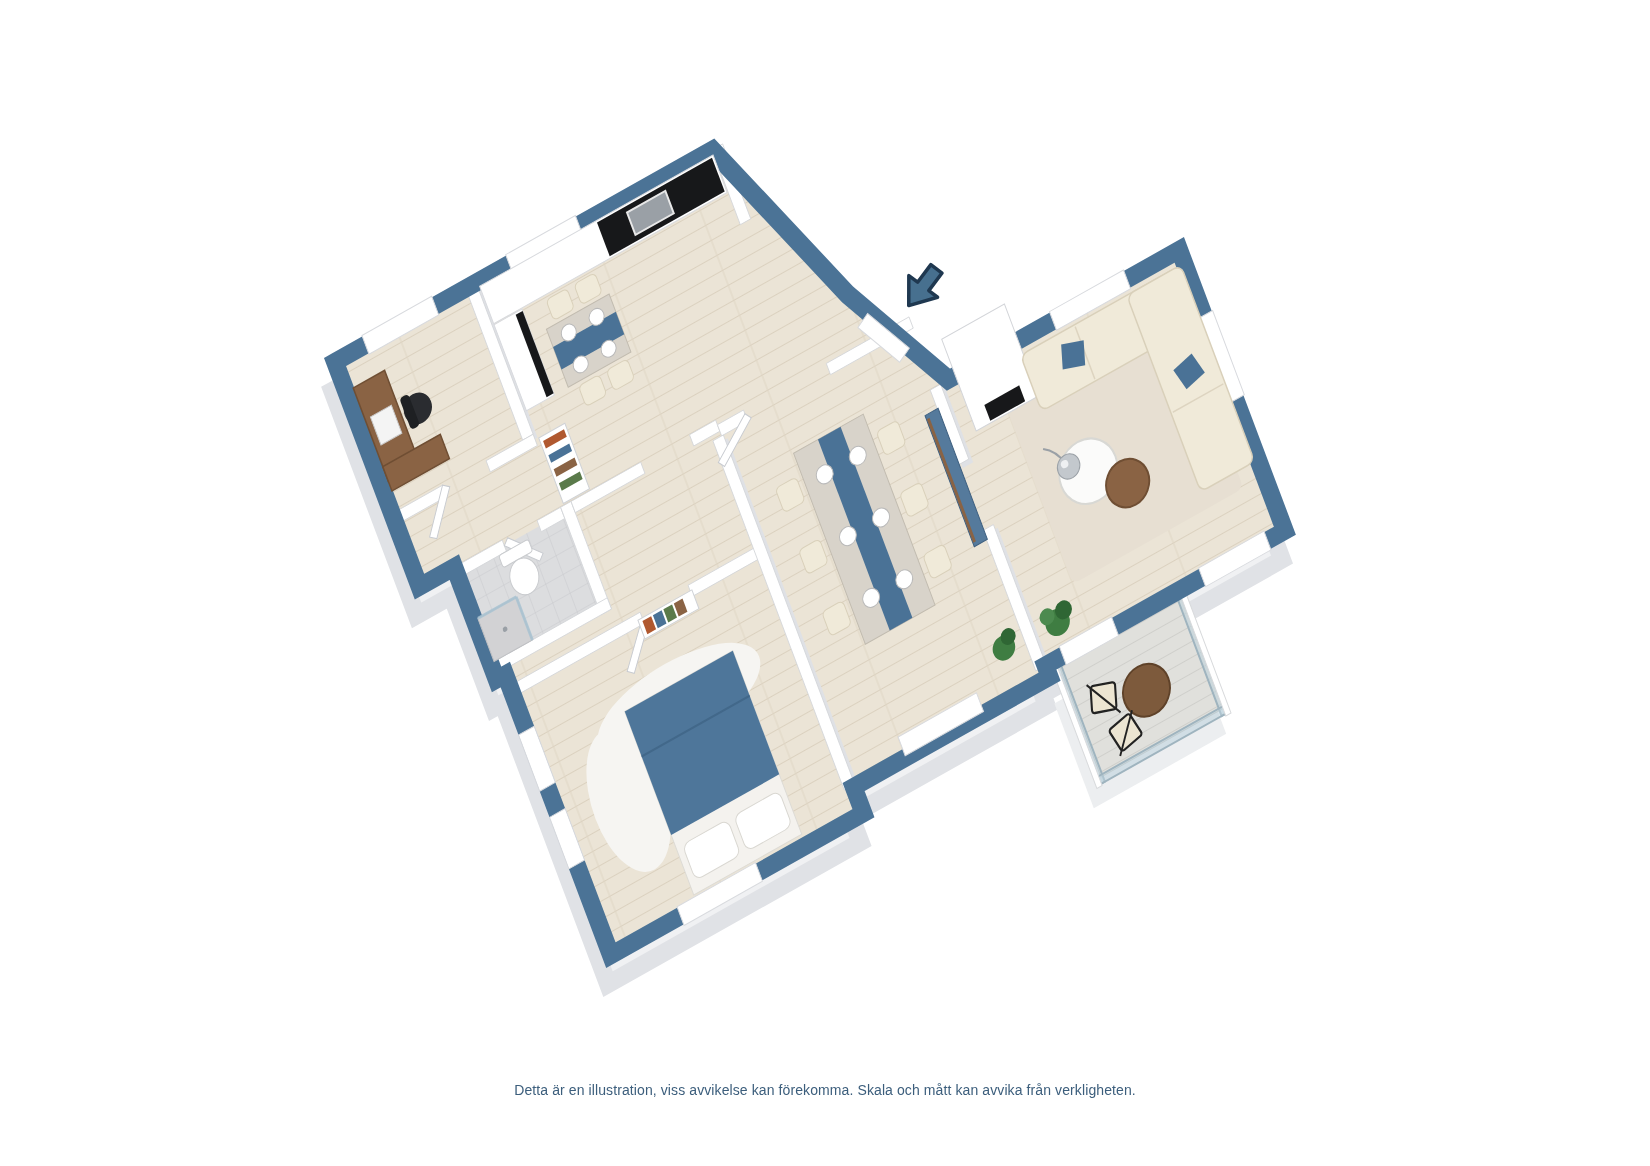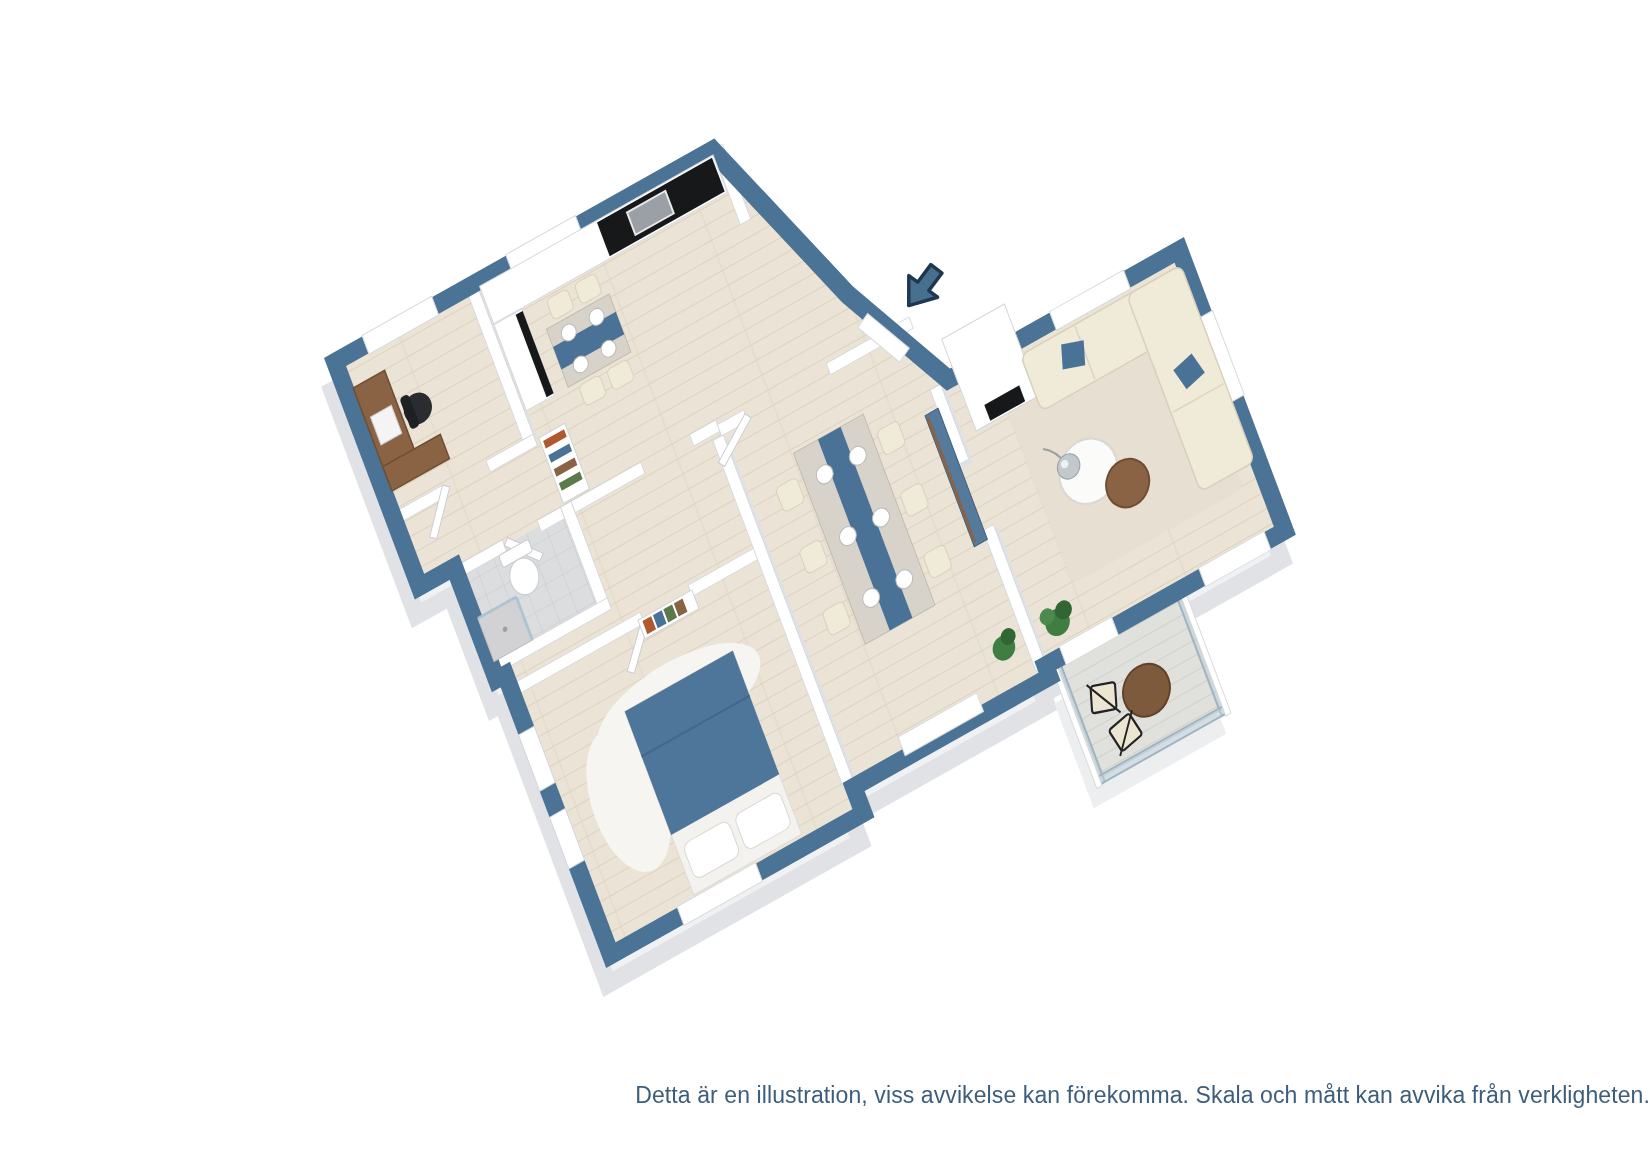--- a/index.html
+++ b/index.html
@@ -1,20 +1,20 @@
 <!DOCTYPE html>
 <html><head>
 <meta charset="utf-8">
 <style>
   html,body{margin:0;padding:0;background:#ffffff;}
   .stage{position:relative;width:1650px;height:1166px;background:#ffffff;overflow:hidden;
          font-family:"Liberation Sans", sans-serif;}
   .plan-svg{position:absolute;left:0;top:0;}
-  .caption{position:absolute;left:0;top:1082px;width:1650px;text-align:right;
-           font-size:23px;letter-spacing:0.1px;color:#3c5e7c;
+  .caption{position:absolute;left:0;top:1082px;width:1650px;text-align:center;
+           font-size:14px;letter-spacing:0.1px;color:#3c5e7c;
            font-family:"Liberation Sans", sans-serif;}
 </style>
 </head>
 <body>
 
 <div class="stage">
 
 <svg class="plan-svg" width="1650" height="1166" viewBox="0 0 1650 1166">
   <defs>
     <pattern id="wood" width="220" height="16" patternUnits="userSpaceOnUse">

